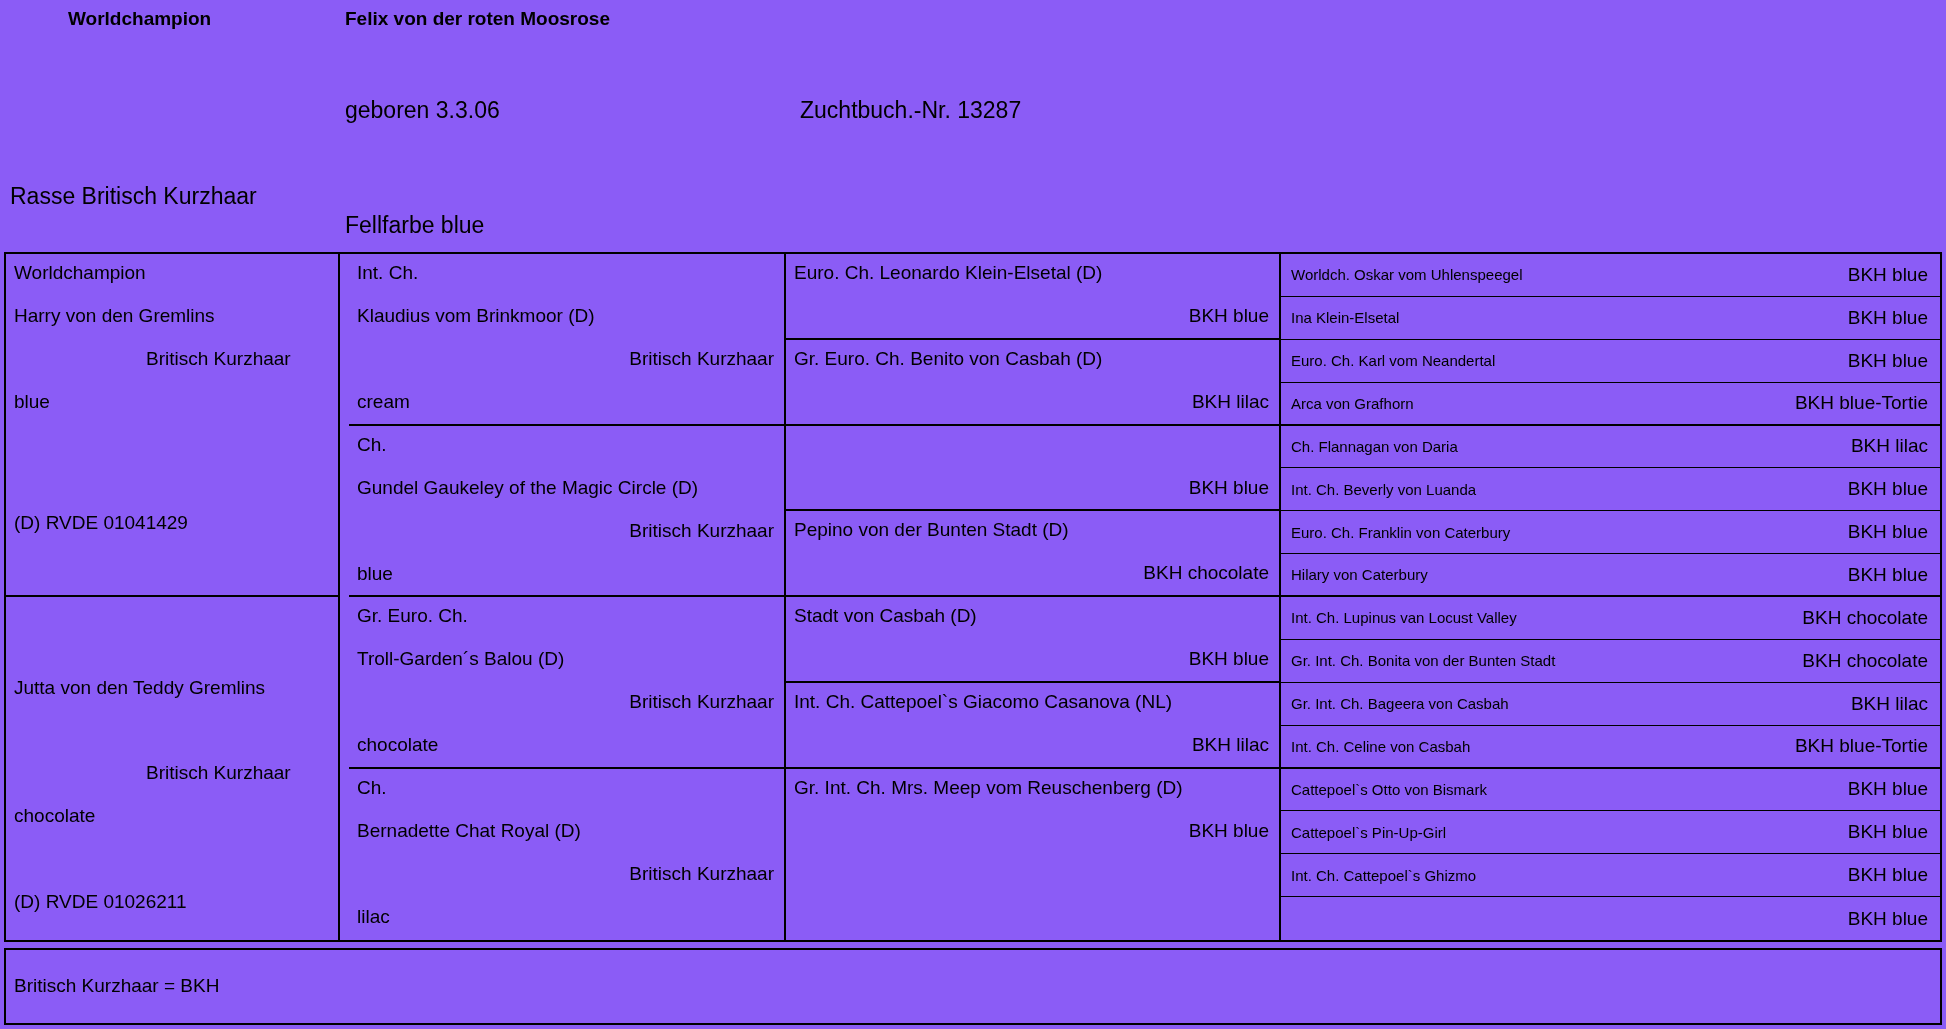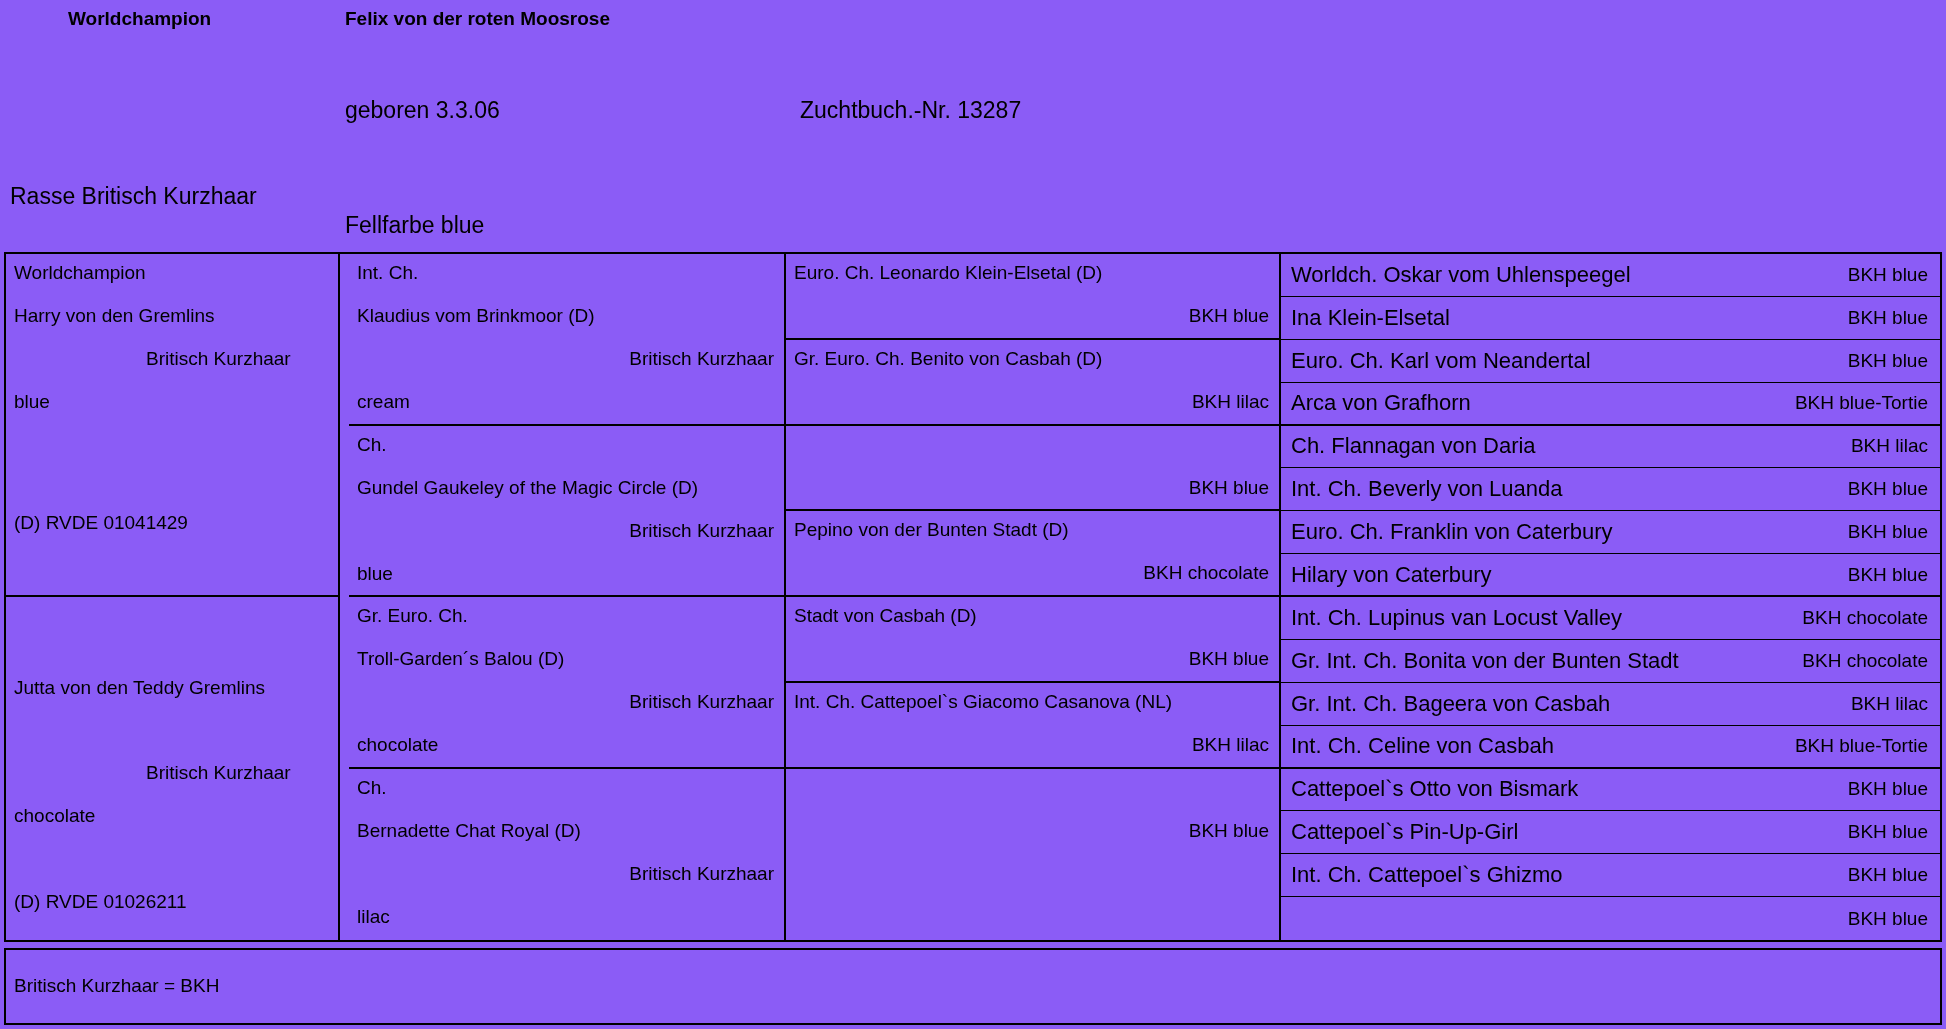--- a/index.html
+++ b/index.html
@@ -123,21 +123,21 @@
   .g2 .r0 { top: 8px; }
   .g2 .r1 { top: 51px; }
   .g2 .r2 { top: 94px; }
   .g2 .r3 { top: 137px; }
 
   
   .g3 .r0 { top: 8px; }
   .g3 .r1 { top: 51px; }
 
   .g4line {
-    font-size: 22px;
+    font-size: 15px;
     white-space: nowrap;
     padding-left: 10px;
   }
   .g4right {
     font-size: 19px;
     white-space: nowrap;
     margin-left: auto;
     padding-right: 12px;
   }
 
@@ -236,20 +236,21 @@
       </div>
       <div class="g3-cell g3 bdr">
         <div class="line l-left r0">Stadt von Casbah   (D)</div>
         <div class="line l-right r1">BKH    blue</div>
       </div>
       <div class="g3-cell g3 bdr">
         <div class="line l-left r0">Int. Ch. Cattepoel`s Giacomo Casanova (NL)</div>
         <div class="line l-right r1">BKH    lilac</div>
       </div>
       <div class="g3-cell g3">
+        <div class="line l-left r0">Gr. Int. Ch. Mrs. Meep vom Reuschenberg (D)</div>
         <div class="line l-right r1">BKH    blue</div>
       </div>
     </div>
 
     <div class="col col4">
       <div class="g4-cell bdr">
         <span class="g4line">Worldch. Oskar vom Uhlenspeegel</span>
         <span class="g4right">BKH   blue</span>
       </div>
       <div class="g4-cell bdr">

